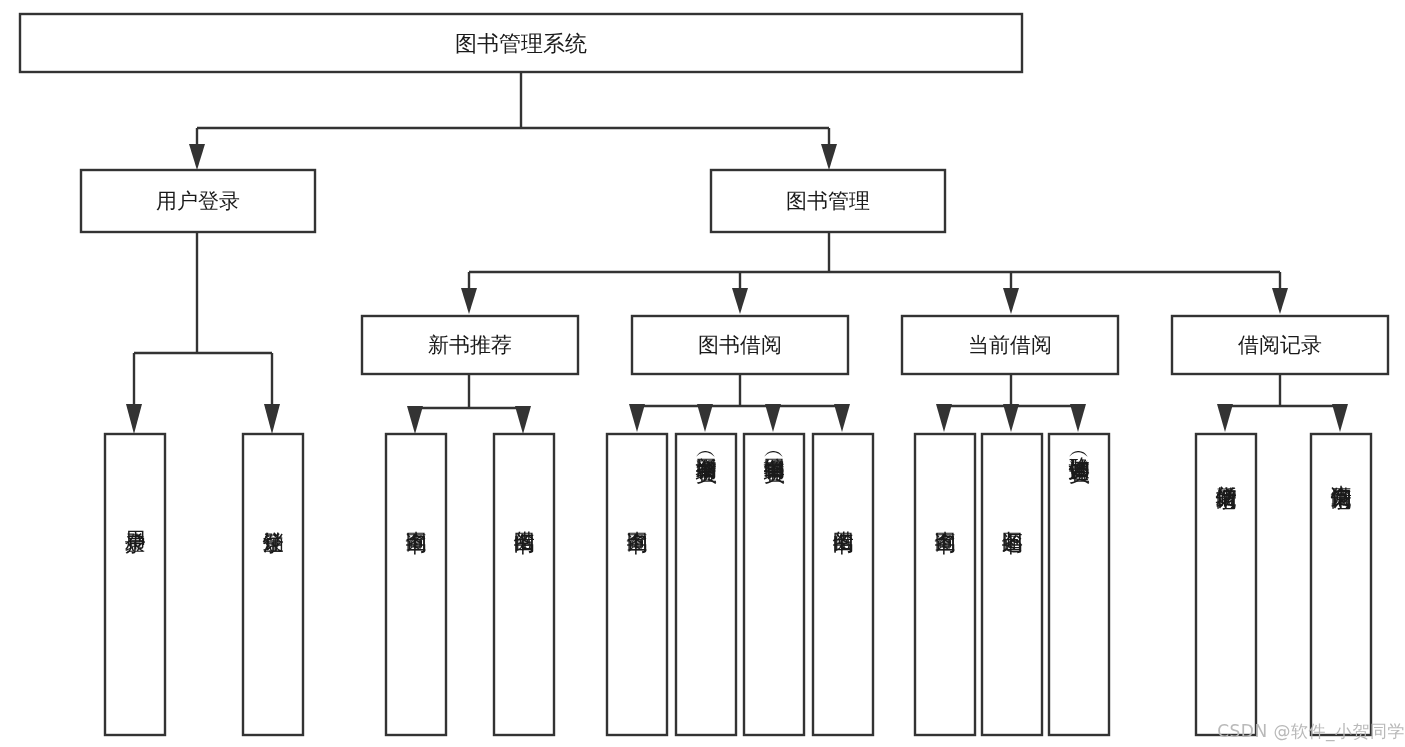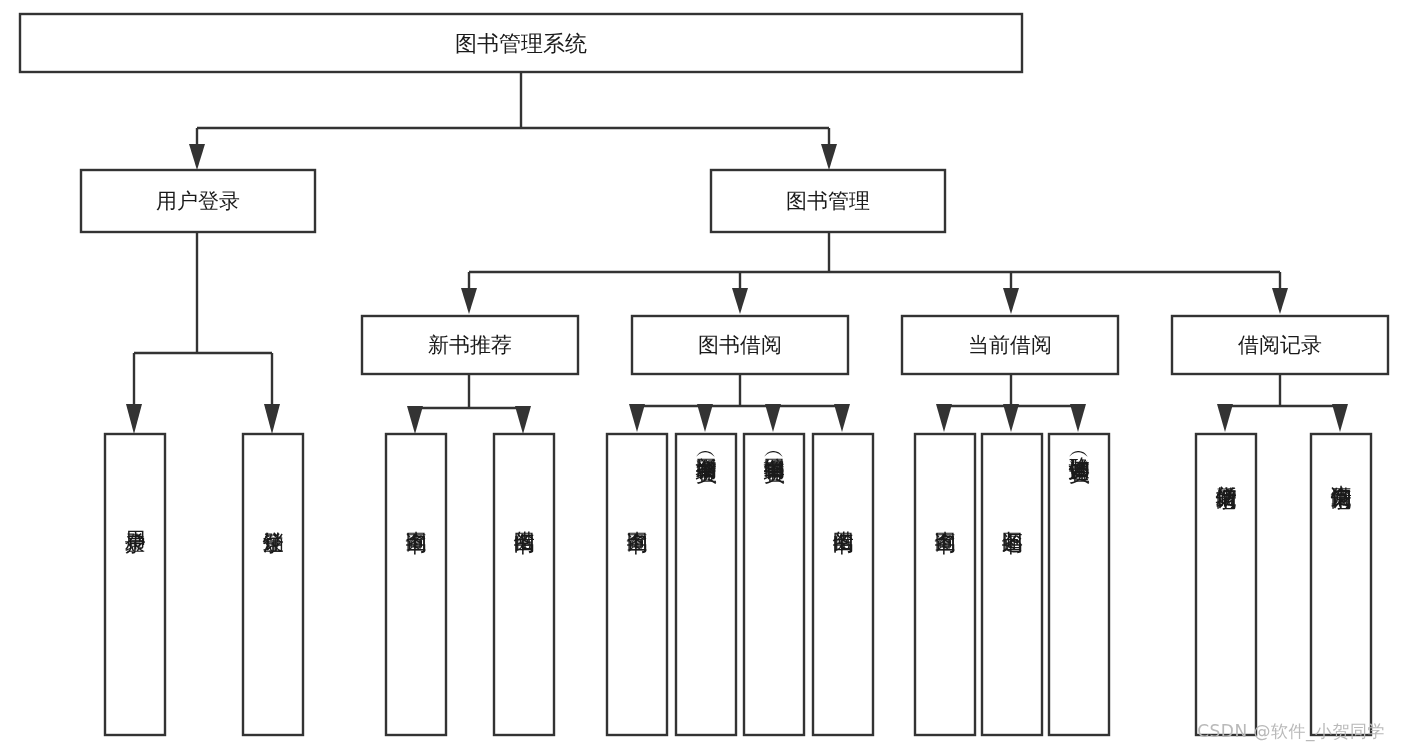--- a/index.html
+++ b/index.html
@@ -68,21 +68,21 @@
     font-size: 21px;
     line-height: 1.26;
     color: #1a1a1a;
     writing-mode: vertical-rl;
     text-orientation: upright;
     letter-spacing: 1px;
     white-space: nowrap;
   }
   .watermark {
     position: absolute;
-    right: 20px;
+    right: 0;
     bottom: 4px;
     font-family: "DejaVu Sans", "Liberation Sans", sans-serif;
     font-size: 17px;
     color: #b9b9b9;
     letter-spacing: 0.5px;
     user-select: none;
     white-space: nowrap;
   }
 </style>
 </head>

